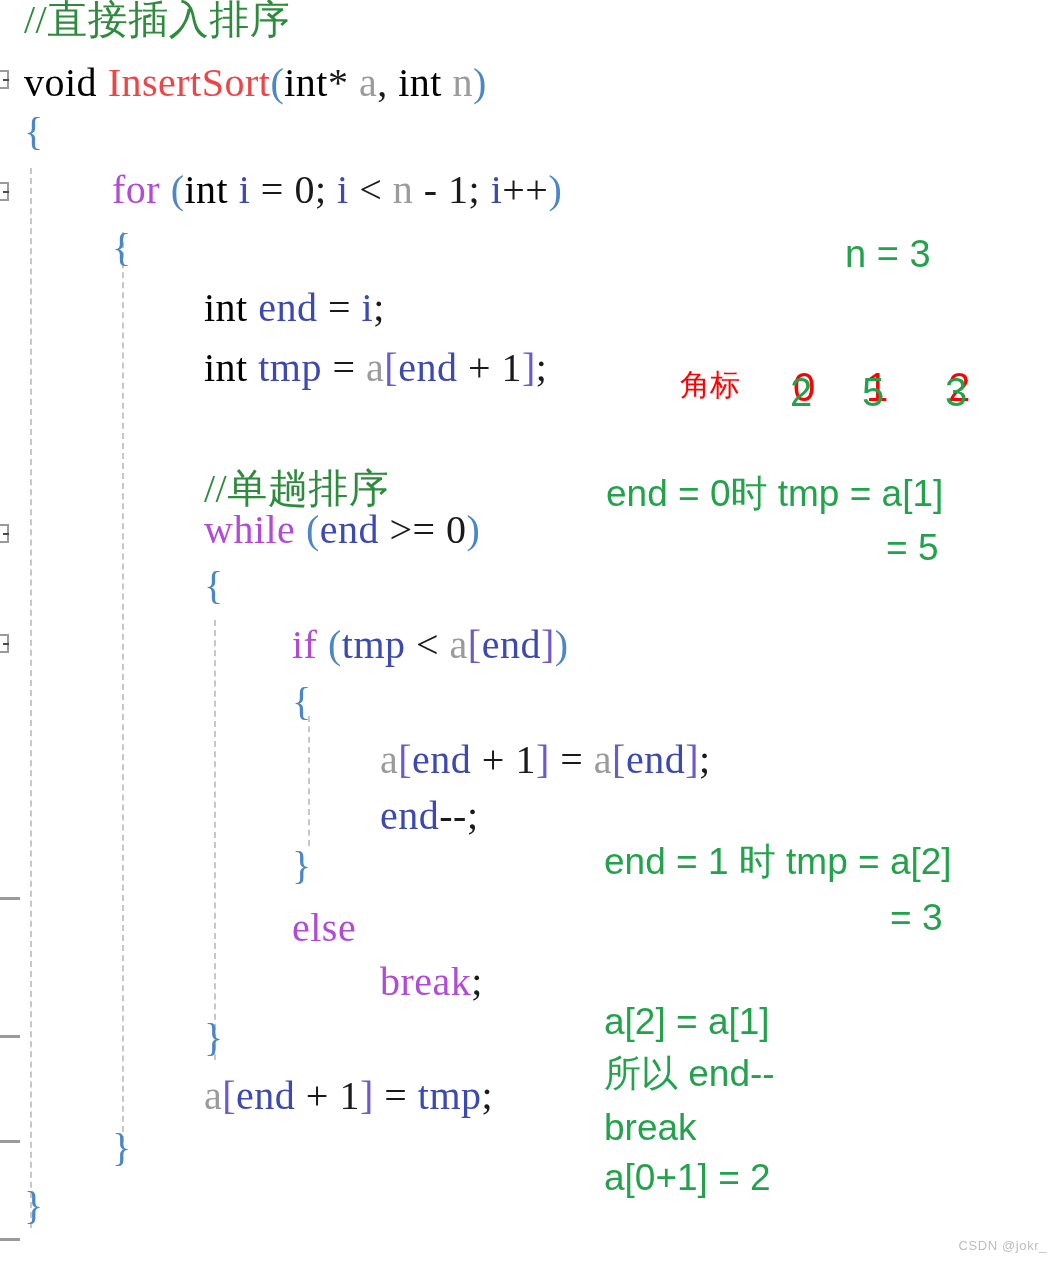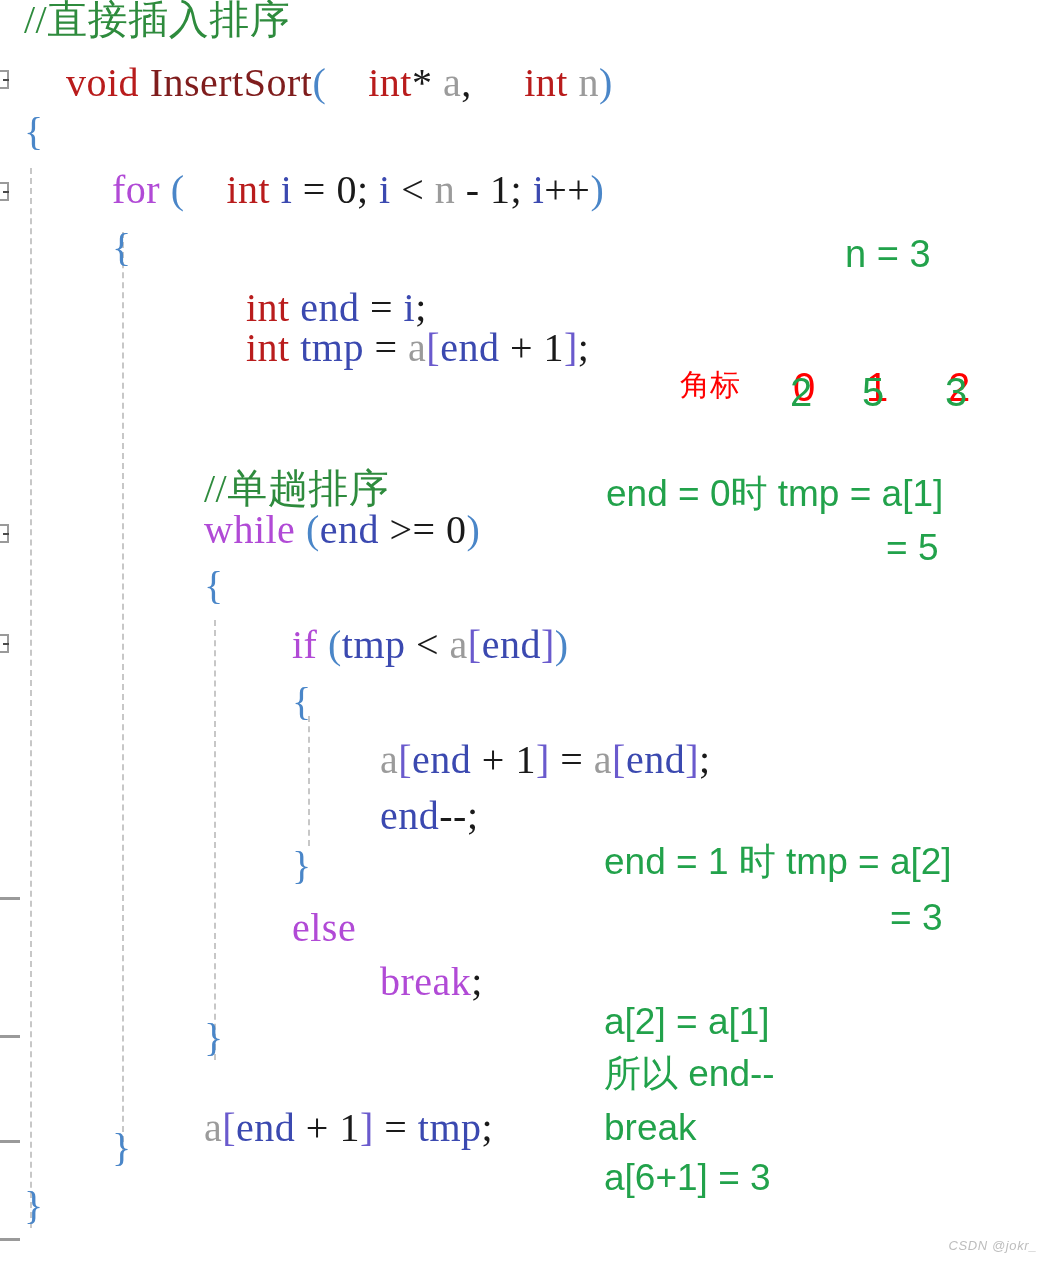--- a/index.html
+++ b/index.html
@@ -56,22 +56,22 @@
   .code-line {
     position: absolute;
     white-space: pre;
     font-family: "Liberation Serif", "DejaVu Serif", serif;
     font-size: 40px;
     line-height: 40px;
     letter-spacing: 0.5px;
   }
   .t-com  { color: #2e8b3d; font-family: "Liberation Serif","DejaVu Serif",serif; }
   .t-key  { color: #b14ad6; }
-  .t-type { color: #b91c1c; margin-left: 42px; }
-  .t-fn   { color: #7f1d1d; }
+  .t-type { color: #000000; }
+  .t-fn   { color: #ef4444; }
   .t-var  { color: #3b49b0; }
   .t-gray { color: #9b9b9b; }
   .t-num  { color: #1a1a1a; }
   .t-pun  { color: #1a1a1a; }
   .t-brace{ color: #4a86c8; }
   .t-brk  { color: #6a5acd; }
 
   
   .note {
     position: absolute;
@@ -84,27 +84,26 @@
   .note-red {
     position: absolute;
     white-space: pre;
     font-family: "Liberation Sans", "DejaVu Sans", sans-serif;
     color: #ff0000;
     margin-top: 47px;
   }
 
   .watermark {
     position: absolute;
-    right: 30px;
+    right: 20px;
     bottom: 10px;
     font-family: "Liberation Sans", "DejaVu Sans", sans-serif;
     font-size: 13px;
     color: #bdbdbd;
     letter-spacing: 0.6px;
-    font-style: italic;
   }
 </style>
 </head>
 <body>
 
 <div id="page">
 
   <div class="gutter">
     <div class="fold-box" style="top:70px"></div>
     <div class="fold-box" style="top:182px"></div>
@@ -121,33 +120,33 @@
   <div class="guide" style="left:214px; top:620px; height:440px"></div>
   <div class="guide" style="left:308px; top:716px; height:130px"></div>
 
   <div id="code-layer">
       <div class="code-line" style="top: 0px; left: 24px;"><span class="t-com">//直接插入排序</span></div>
       <div class="code-line" style="top: 63px; left: 24px;"><span class="t-type">void</span><span class="t-pun"> </span><span class="t-fn">InsertSort</span><span class="t-brace">(</span><span class="t-type">int</span><span class="t-pun">* </span><span class="t-gray">a</span><span class="t-pun">, </span><span class="t-type">int</span><span class="t-pun"> </span><span class="t-gray">n</span><span class="t-brace">)</span></div>
       <div class="code-line" style="top: 112px; left: 24px;"><span class="t-brace">{</span></div>
       <div class="code-line" style="top: 170px; left: 112px;"><span class="t-key">for</span><span class="t-pun"> </span><span class="t-brace">(</span><span class="t-type">int</span><span class="t-pun"> </span><span class="t-var">i</span><span class="t-pun"> = </span><span class="t-num">0</span><span class="t-pun">; </span><span class="t-var">i</span><span class="t-pun"> &lt; </span><span class="t-gray">n</span><span class="t-pun"> - </span><span class="t-num">1</span><span class="t-pun">; </span><span class="t-var">i</span><span class="t-pun">++</span><span class="t-brace">)</span></div>
       <div class="code-line" style="top: 228px; left: 112px;"><span class="t-brace">{</span></div>
       <div class="code-line" style="top: 288px; left: 204px;"><span class="t-type">int</span><span class="t-pun"> </span><span class="t-var">end</span><span class="t-pun"> = </span><span class="t-var">i</span><span class="t-pun">;</span></div>
-      <div class="code-line" style="top: 328px; left: 204px;"><span class="t-type">int</span><span class="t-pun"> </span><span class="t-var">tmp</span><span class="t-pun"> = </span><span class="t-gray">a</span><span class="t-brk">[</span><span class="t-var">end</span><span class="t-pun"> + </span><span class="t-num">1</span><span class="t-brk">]</span><span class="t-pun">;</span></div>
+      <div class="code-line" style="top: 348px; left: 204px;"><span class="t-type">int</span><span class="t-pun"> </span><span class="t-var">tmp</span><span class="t-pun"> = </span><span class="t-gray">a</span><span class="t-brk">[</span><span class="t-var">end</span><span class="t-pun"> + </span><span class="t-num">1</span><span class="t-brk">]</span><span class="t-pun">;</span></div>
       <div class="code-line" style="top: 469px; left: 204px;"><span class="t-com">//单趟排序</span></div>
       <div class="code-line" style="top: 510px; left: 204px;"><span class="t-key">while</span><span class="t-pun"> </span><span class="t-brace">(</span><span class="t-var">end</span><span class="t-pun"> &gt;= </span><span class="t-num">0</span><span class="t-brace">)</span></div>
       <div class="code-line" style="top: 566px; left: 204px;"><span class="t-brace">{</span></div>
       <div class="code-line" style="top: 625px; left: 292px;"><span class="t-key">if</span><span class="t-pun"> </span><span class="t-brace">(</span><span class="t-var">tmp</span><span class="t-pun"> &lt; </span><span class="t-gray">a</span><span class="t-brk">[</span><span class="t-var">end</span><span class="t-brk">]</span><span class="t-brace">)</span></div>
       <div class="code-line" style="top: 682px; left: 292px;"><span class="t-brace">{</span></div>
       <div class="code-line" style="top: 740px; left: 380px;"><span class="t-gray">a</span><span class="t-brk">[</span><span class="t-var">end</span><span class="t-pun"> + </span><span class="t-num">1</span><span class="t-brk">]</span><span class="t-pun"> = </span><span class="t-gray">a</span><span class="t-brk">[</span><span class="t-var">end</span><span class="t-brk">]</span><span class="t-pun">;</span></div>
       <div class="code-line" style="top: 796px; left: 380px;"><span class="t-var">end</span><span class="t-pun">--;</span></div>
       <div class="code-line" style="top: 846px; left: 292px;"><span class="t-brace">}</span></div>
       <div class="code-line" style="top: 908px; left: 292px;"><span class="t-key">else</span></div>
       <div class="code-line" style="top: 962px; left: 380px;"><span class="t-key">break</span><span class="t-pun">;</span></div>
       <div class="code-line" style="top: 1018px; left: 204px;"><span class="t-brace">}</span></div>
-      <div class="code-line" style="top: 1076px; left: 204px; margin-top: 32px;"><span class="t-gray">a</span><span class="t-brk">[</span><span class="t-var">end</span><span class="t-pun"> + </span><span class="t-num">1</span><span class="t-brk">]</span><span class="t-pun"> = </span><span class="t-var">tmp</span><span class="t-pun">;</span></div>
+      <div class="code-line" style="top: 1076px; left: 204px;"><span class="t-gray">a</span><span class="t-brk">[</span><span class="t-var">end</span><span class="t-pun"> + </span><span class="t-num">1</span><span class="t-brk">]</span><span class="t-pun"> = </span><span class="t-var">tmp</span><span class="t-pun">;</span></div>
       <div class="code-line" style="top: 1128px; left: 112px;"><span class="t-brace">}</span></div>
       <div class="code-line" style="top: 1186px; left: 24px;"><span class="t-brace">}</span></div>
     </div>
 
   <div class="note" style="left:845px; top:234px; font-size:38px">n = 3</div>
 
   <div class="note-red" style="left:680px; top:318px; font-size:30px; font-family:'Liberation Serif',serif;">角标</div>
 
   <div class="note-red" style="left:793px; top:318px; font-size:40px">0</div>
   <div class="note-red" style="left:866px; top:318px; font-size:40px">1</div>
@@ -158,16 +157,16 @@
   <div class="note" style="left:945px; top:372px; font-size:40px">3</div>
 
   <div class="note" style="left:606px; top:474px">end = 0时 tmp = a[1]</div>
   <div class="note" style="left:886px; top:528px">= 5</div>
 
   <div class="note" style="left:604px; top:842px">end = 1 时 tmp = a[2]</div>
   <div class="note" style="left:890px; top:898px">= 3</div>
   <div class="note" style="left:604px; top:1002px">a[2] = a[1]</div>
   <div class="note" style="left:604px; top:1054px">所以 end--</div>
   <div class="note" style="left:604px; top:1108px">break</div>
-  <div class="note" style="left:604px; top:1158px">a[6+1] = 3</div>
+  <div class="note" style="left:604px; top:1158px">a[0+1] = 2</div>
 
   <div class="watermark">CSDN @jokr_</div>
 </div>
 
 </body></html>

